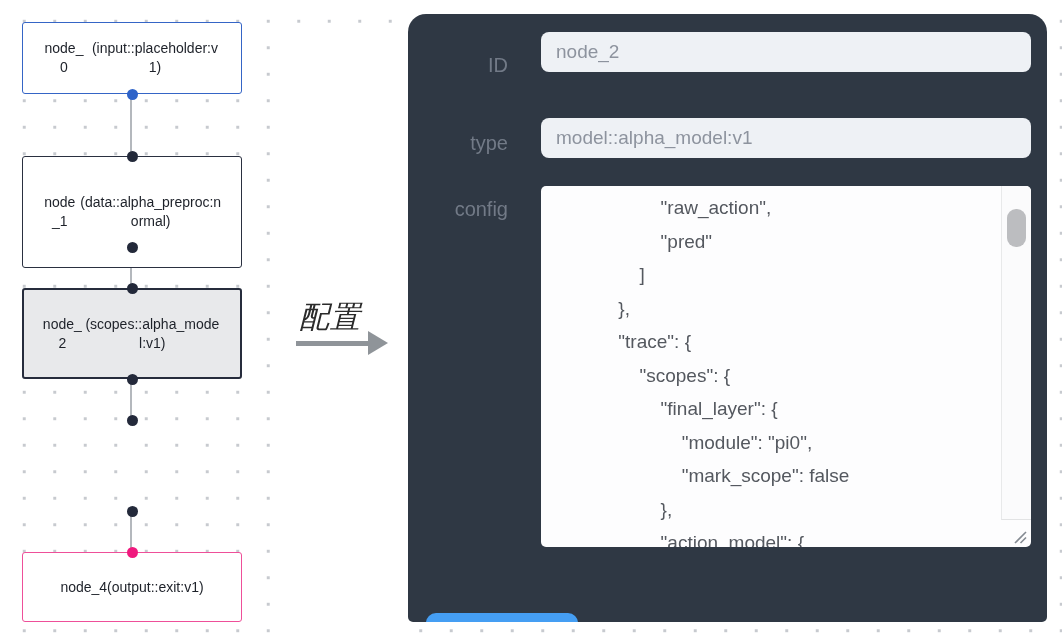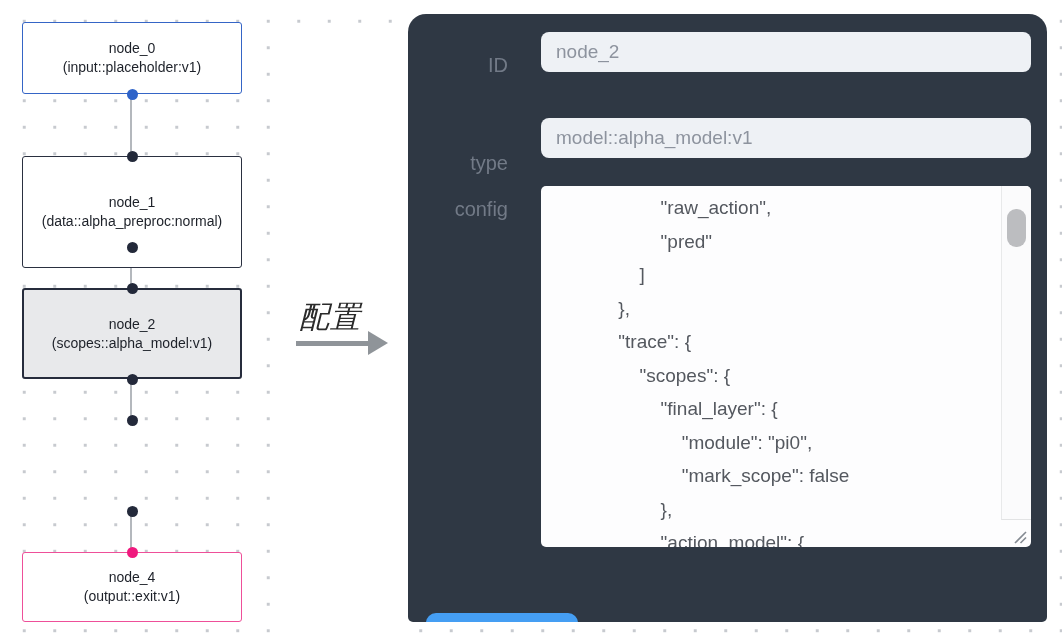--- a/index.html
+++ b/index.html
@@ -13,21 +13,21 @@
     background-image: radial-gradient(circle, #c7cacf 1.5px, transparent 1.6px);
     background-size: 30.5px 26.5px;
     background-position: 9px 8px;
   }
   .arrow-patch { position:absolute; left:276px; top:28px; width:122px; height:615px; background:#fff; }
 
   
   .node {
     position:absolute; left:22px; width:220px;
     background:#fff; border:1.5px solid #2a3040; border-radius:3px;
-    display:flex; flex-direction:column; align-items:center; justify-content:center;
+    display:flex; flex-direction:row; align-items:center; justify-content:center;
     text-align:center; font-size:14px; line-height:19px; color:#1d2129;
     padding:0 18px; word-break:break-all;
   }
   .node-0 { top:22px;  height:72px; border-color:#3565c6; }
   .node-1 { top:156px; height:112px; }
   .node-2 { top:288px; height:91px; border-width:2.5px; border-color:#262c3c; background:#e8e9eb; }
   .node-3 { top:420px; height:91px; }
   .node-4 { top:552px; height:70px; border-color:#ee4f99; }
 
   .edge { position:absolute; left:130px; width:2px; background:#b4b8bd; }
@@ -49,21 +49,21 @@
   
   .panel {
     position:absolute; left:408px; top:14px; width:639px; height:608px;
     background:#2f3844; border-radius:18px 18px 5px 5px; overflow:hidden;padding-left:12px;
   }
   .field-label {
     position:absolute; left:0; width:100px; text-align:right;
     font-size:20px; color:#727a87;
   }
   .label-id { top:40px; }
-  .label-type { top:118px;margin-top:20px; }
+  .label-type { top:118px; }
   .label-config { top:184px; }
 
   .text-input {
     position:absolute; left:133px; width:490px; height:40px;
     background:#eef1f5; border:none; outline:none; border-radius:8px;
     font-family:"Liberation Sans", sans-serif; font-size:19px; color:#8d939e;
     padding:0 15px; line-height:40px;
   }
   .input-id { top:18px; }
   .input-type { top:96px;margin-top:8px; }

